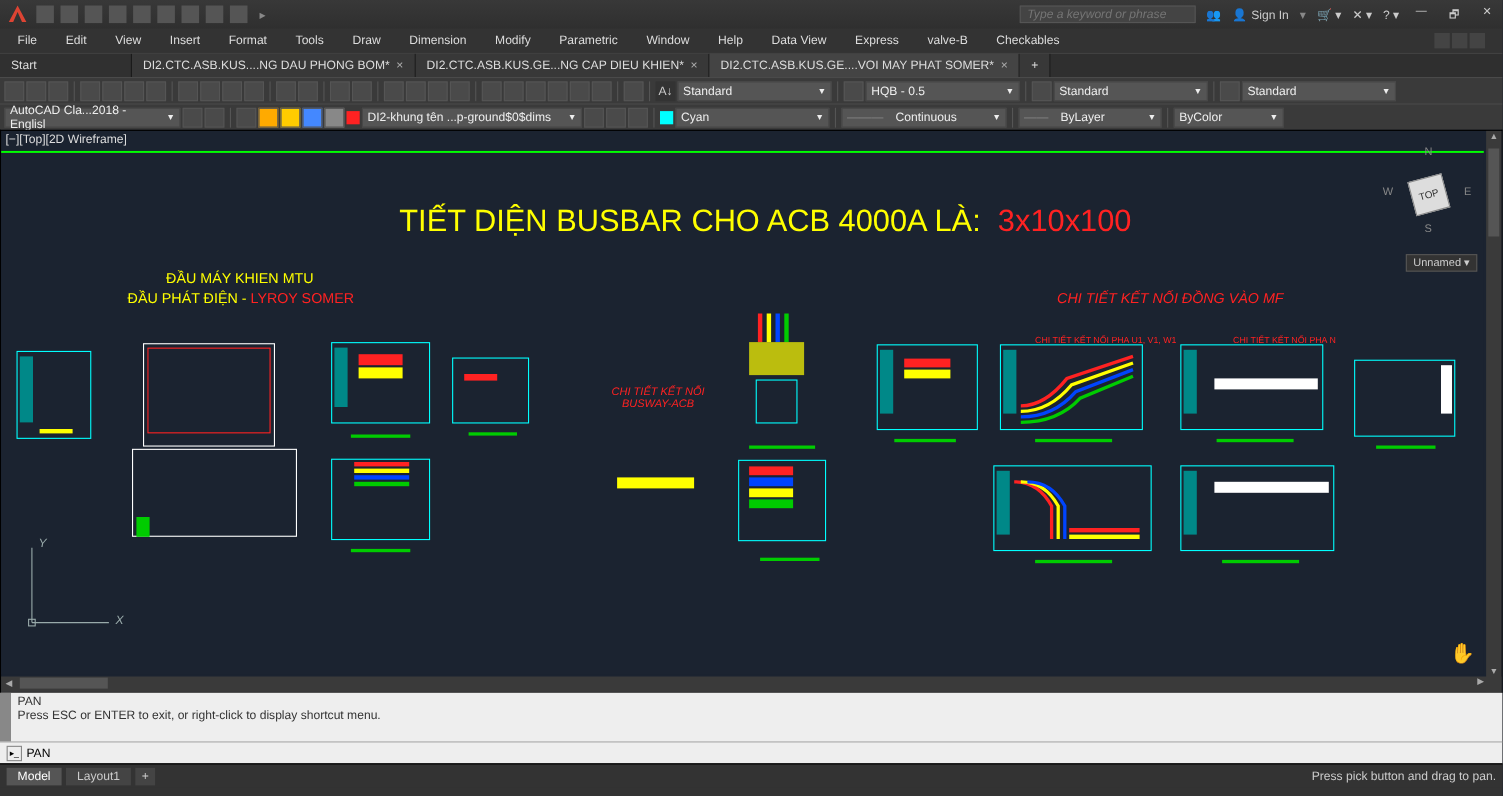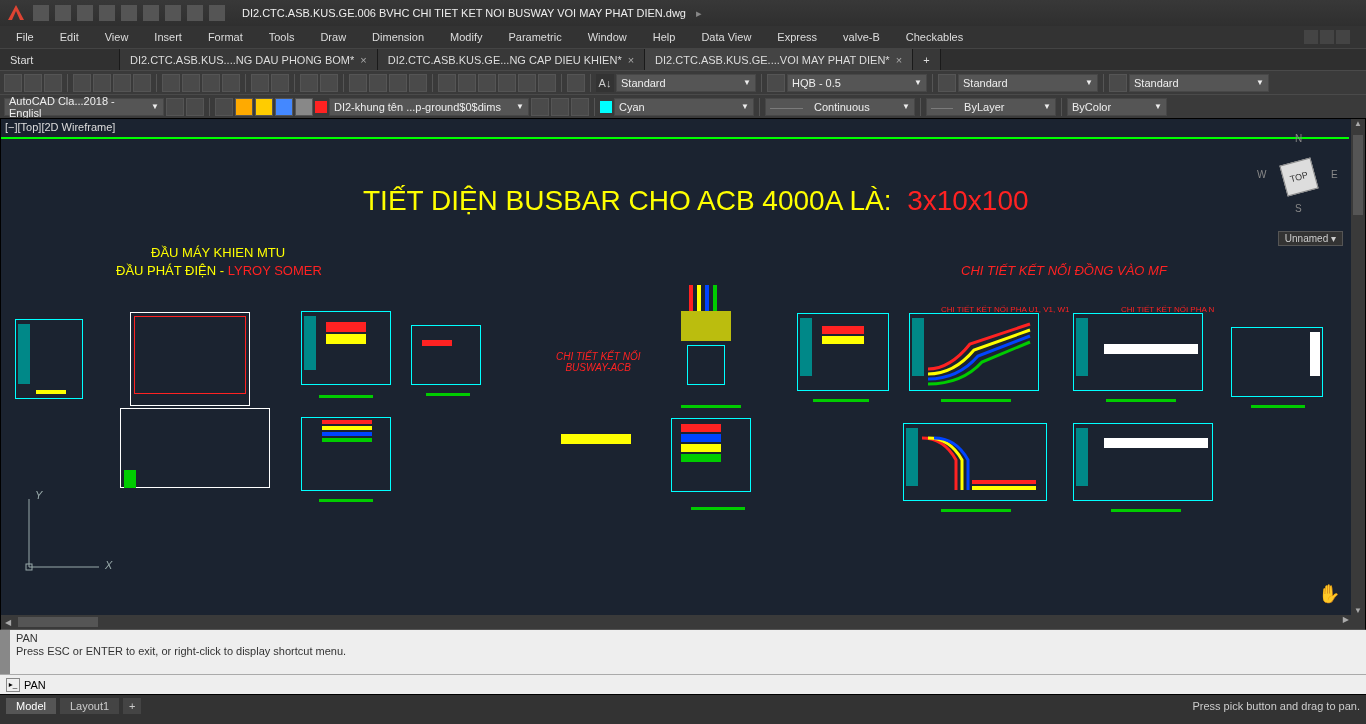--- a/index.html
+++ b/index.html
@@ -86,22 +86,33 @@
   </div>
   <span class="qat-icon"></span>
   <span class="qat-icon"></span>
   <span class="qat-icon"></span>
   <span class="qat-icon"></span>
   <span class="qat-icon"></span>
   <span class="qat-icon"></span>
   <span class="qat-icon"></span>
   <span class="qat-icon"></span>
   <span class="qat-icon"></span>
-  <span class="title-text">DI2.CTC.ASB.KUS.GE.006 BVHC CHI TIET KET NOI BUSWAY VOI MAY PHAT DIEN.dwg</span>
   <span style="margin-left:6px;color:#888">▸</span>
+  <div class="title-right">
+    <input class="search-title" placeholder="Type a keyword or phrase" style="">
+    <span>👥</span>
+    <span>👤 <span>Sign In</span></span>
+    <span style="color:#888">▾</span>
+    <span>🛒 ▾</span>
+    <span>✕ ▾</span>
+    <span>? ▾</span>
+    <span class="win-btn">—</span>
+    <span class="win-btn">🗗</span>
+    <span class="win-btn">✕</span>
+  </div>
 </div>
 
 <div class="menubar">
   <span>File</span>
   <span>Edit</span>
   <span>View</span>
   <span>Insert</span>
   <span>Format</span>
   <span>Tools</span>
   <span>Draw</span>
@@ -127,21 +138,21 @@
     </div>
   <div class="filetab">
       <span>DI2.CTC.ASB.KUS....NG DAU PHONG BOM*</span>
       <span class="close">×</span>
     </div>
   <div class="filetab">
       <span>DI2.CTC.ASB.KUS.GE...NG CAP DIEU KHIEN*</span>
       <span class="close">×</span>
     </div>
   <div class="filetab active">
-      <span>DI2.CTC.ASB.KUS.GE....VOI MAY PHAT DIEN*</span>
+      <span>DI2.CTC.ASB.KUS.GE....VOI MAY PHAT SOMER*</span>
       <span class="close">×</span>
     </div>
   <div class="filetab add">+</div>
 </div>
 
 <div class="toolbar">
   <span class="tb-btn"></span>
   <span class="tb-btn"></span>
   <span class="tb-btn"></span>
   <span class="tb-sep"></span>

